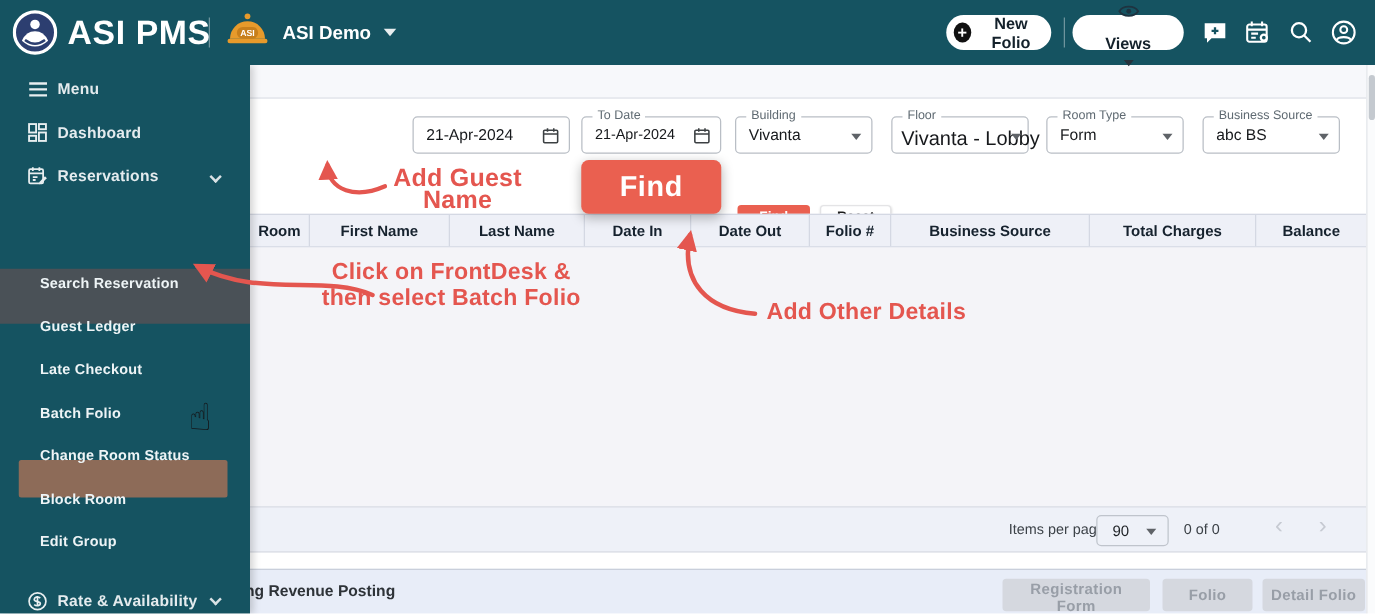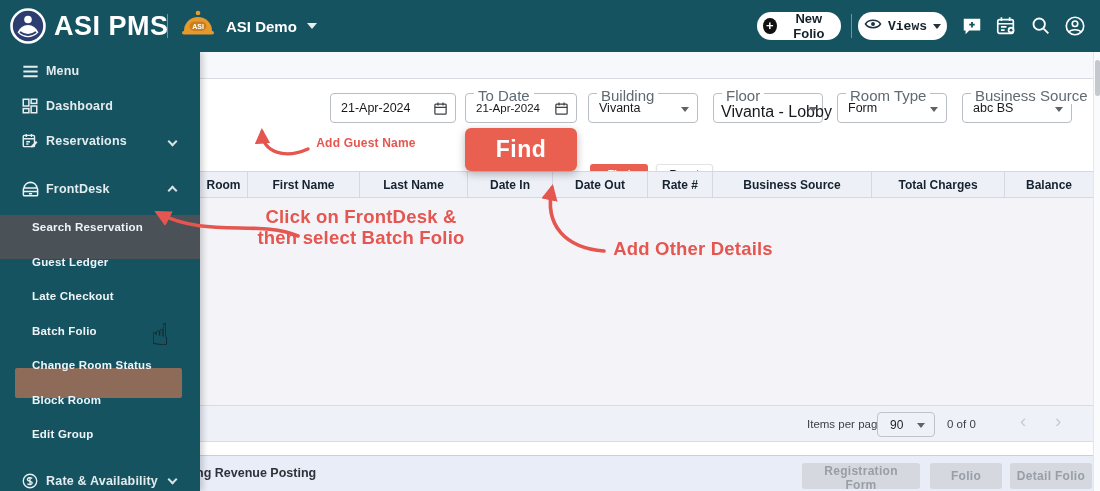--- a/index.html
+++ b/index.html
@@ -36,21 +36,21 @@
   .bf-active{position:absolute;left:15px;top:316px;width:167px;height:30px;background:#8d6b58;border-radius:2px;}
   .chev{position:absolute;right:24px;width:7px;height:7px;border-right:2px solid #d9e2e5;border-bottom:2px solid #d9e2e5;}
   .chev.down{transform:rotate(45deg);}
   .chev.up{transform:rotate(-135deg);}
 
   
   .main{position:absolute;left:200px;top:52px;width:900px;height:439px;background:#fff;}
   .topstrip{position:absolute;left:0;top:0;width:893px;height:27px;background:#f7f8fb;border-bottom:1px solid #d9dce4;}
   .filter-area{position:absolute;left:0;top:27px;width:893px;height:92px;background:#fff;}
   .mfield{position:absolute;top:14px;height:30px;border:1px solid #b9bec5;border-radius:4px;background:#fff;}
-  .mfield .flabel{position:absolute;top:-7px;left:8px;background:#fff;padding:0 4px;font-size:15px;color:#5f6a72;white-space:nowrap;}
+  .mfield .flabel{position:absolute;top:-7px;left:8px;background:#fff;padding:0 4px;font-size:10px;color:#5f6a72;white-space:nowrap;}
   .mfield .fval{position:absolute;left:10px;top:7px;font-size:12.5px;color:#17191c;white-space:nowrap;}
   .mfield .caret-g{position:absolute;right:8px;top:13px;width:0;height:0;border-left:4px solid transparent;
                    border-right:4px solid transparent;border-top:5px solid #5f6368;}
   .mfield .cal{position:absolute;right:7px;top:7px;}
   .btn-find-sm{position:absolute;left:390px;top:85px;width:58px;height:19px;background:#ea6050;border:none;border-radius:3px;
                color:#fff;font-size:11px;font-weight:700;font-family:inherit;cursor:pointer;}
   .btn-reset{position:absolute;left:456px;top:85px;width:57px;height:19px;background:#fff;border:1px solid #e4e4e6;border-radius:3px;
              box-shadow:0 1px 2px rgba(0,0,0,.14);color:#1b1b1b;font-size:11px;font-weight:700;font-family:inherit;cursor:pointer;}
 
   .thead{position:absolute;left:0;top:119px;width:893px;height:27px;background:#eef0f7;display:flex;
@@ -82,21 +82,21 @@
   .guest-callout{position:absolute;left:207px;top:70px;width:176px;height:51px;background:#fff;border:1.5px solid #82878c;
                  border-radius:8px;box-shadow:0 5px 14px rgba(0,0,0,.22);z-index:30;cursor:pointer;}
   .guest-callout .glabel{position:absolute;top:-9px;left:18px;background:#fff;padding:0 6px;font-size:12.5px;color:#3c4043;}
   .guest-callout .gval{position:absolute;left:22px;top:13px;font-size:19px;color:#1f2124;}
   .guest-callout .caret-g{position:absolute;right:20px;top:21px;width:0;height:0;border-left:6px solid transparent;
                           border-right:6px solid transparent;border-top:7px solid #4a4e52;}
   .find-callout{position:absolute;left:465px;top:128px;width:112px;height:43px;background:#ea6050;border-radius:6px;
                 box-shadow:0 3px 9px rgba(0,0,0,.28);z-index:30;color:#fff;font-size:23px;font-weight:700;
                 display:flex;align-items:center;justify-content:center;letter-spacing:.5px;cursor:pointer;}
   .ann{position:absolute;z-index:35;color:#e4564f;font-weight:700;text-align:center;line-height:21px;letter-spacing:.2px;}
-  .ann-addguest{left:300px;top:135px;width:132px;font-size:12px;line-height:17px;}
+  .ann-addguest{left:300px;top:135px;width:132px;font-size:20px;line-height:17px;}
   .ann-frontdesk{left:250px;top:206px;width:222px;font-size:18.5px;}
   .ann-other{left:592px;top:238px;width:202px;font-size:18.5px;}
   .arrows{position:absolute;left:0;top:0;width:1100px;height:491px;z-index:40;pointer-events:none;}
   .hand-cursor{position:absolute;left:151px;top:317px;z-index:45;font-size:30px;color:#15171a;
                font-family:"DejaVu Sans",sans-serif;pointer-events:none;}
 </style>
 </head>
 <body>
 
 <div class="app">
@@ -125,21 +125,21 @@
       </span>
       <span class="prop-name">ASI Demo</span>
       <span class="caret-w"></span>
     </div>
 
     <button class="pill pill-newfolio" style="border:none;font-family:inherit;">
       <span class="plus-circ">+</span>
       <span>New Folio</span>
     </button>
     <div class="hdr-div" style="left:851px"></div>
-    <button class="pill pill-views" style="border:none;font-family:Liberation Mono, monospace;">
+    <button class="pill pill-views" style="border:none;font-family:Liberation Sans, sans-serif;flex-direction:column;">
       <span>
         <svg viewBox="0 0 24 24" width="18" height="18" fill="none" stroke="#1e3340" stroke-width="2">
           <path d="M2 12 C6 5.5 18 5.5 22 12 C18 18.5 6 18.5 2 12 z"></path>
           <circle cx="12" cy="12" r="2.6" fill="#1e3340" stroke="none"></circle>
         </svg>
       </span>
       <span>Views</span>
       <span class="caret-d"></span>
     </button>
 
@@ -202,31 +202,20 @@
         <svg viewBox="0 0 24 24" width="18" height="18" stroke="#e8eef0" stroke-width="1.9" fill="none">
           <rect x="3" y="4.5" width="15" height="15" rx="1.5"></rect>
           <path d="M3 9 h15 M7 2.5 v4 M14 2.5 v4 M7 13 h5 M7 16 h3"></path>
           <path d="M14 18 l6 -6 l2 2 l-6 6 l-2.5 .5 z" fill="#e8eef0" stroke="none"></path>
         </svg>
       </span>
       <span class="nav-lbl">Reservations</span>
       <span class="chev down" style="top:10px"></span>
     </div>
 
-    <div class="nav-row" style="top:120px;height:34px">
-      <span class="nav-ico">
-        <svg viewBox="0 0 24 24" width="19" height="19" stroke="#eef3f5" stroke-width="1.9" fill="none">
-          <path d="M4 10 a8 7 0 0 1 16 0"></path>
-          <rect x="3" y="10" width="18" height="10" rx="1.5"></rect>
-          <path d="M3 14.5 h18 M10 17.5 h4"></path>
-        </svg>
-      </span>
-      <span class="nav-lbl">FrontDesk</span>
-      <span class="chev up" style="top:15px"></span>
-    </div>
 
     <span class="nav-sub" style="top:169px">Search Reservation</span>
     <span class="nav-sub" style="top:204px">Guest Ledger</span>
     <span class="nav-sub" style="top:238px">Late Checkout</span>
     <span class="nav-sub" style="top:273px">Batch Folio</span>
     <span class="nav-sub" style="top:307px">Change Room Status</span>
     <span class="nav-sub" style="top:342px">Block Room</span>
     <span class="nav-sub" style="top:376px">Edit Group</span>
 
     <div class="nav-row" style="top:416px;height:26px">
@@ -287,21 +276,21 @@
       <button class="btn-find-sm">Find</button>
       <button class="btn-reset">Reset</button>
     </div>
 
     <div class="thead">
       <div class="th" style="width:48px">Room</div>
       <div class="th" style="width:112px">First Name</div>
       <div class="th" style="width:108px">Last Name</div>
       <div class="th" style="width:85px">Date In</div>
       <div class="th" style="width:95px">Date Out</div>
-      <div class="th" style="width:65px">Rate #</div>
+      <div class="th" style="width:65px">Folio #</div>
       <div class="th" style="width:159px">Business Source</div>
       <div class="th" style="width:133px">Total Charges</div>
       <div class="th" style="width:88px">Balance</div>
     </div>
     <div class="tbody"></div>
 
     <div class="pagebar">
       <span class="ipp-label">Items per page:</span>
       <div class="ipp-box">
         <span class="fval">90</span>

